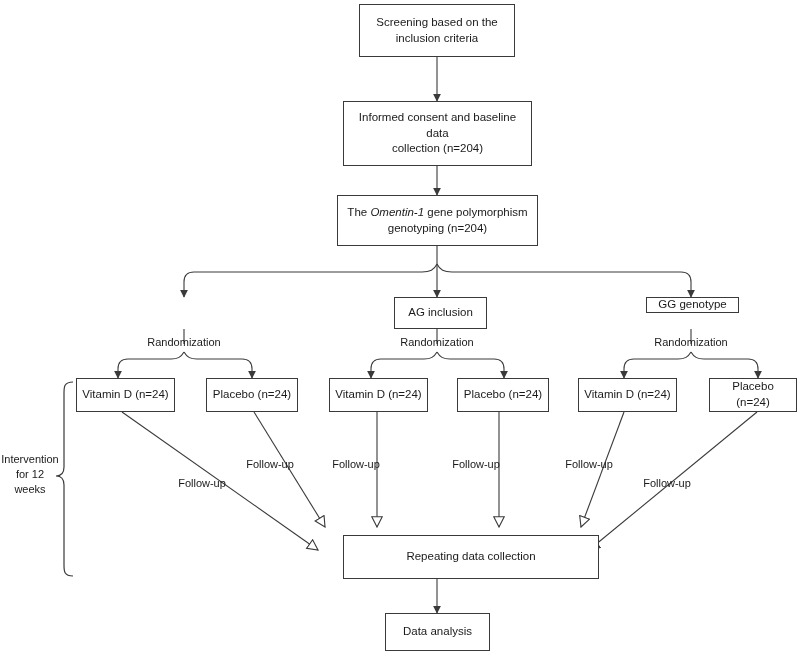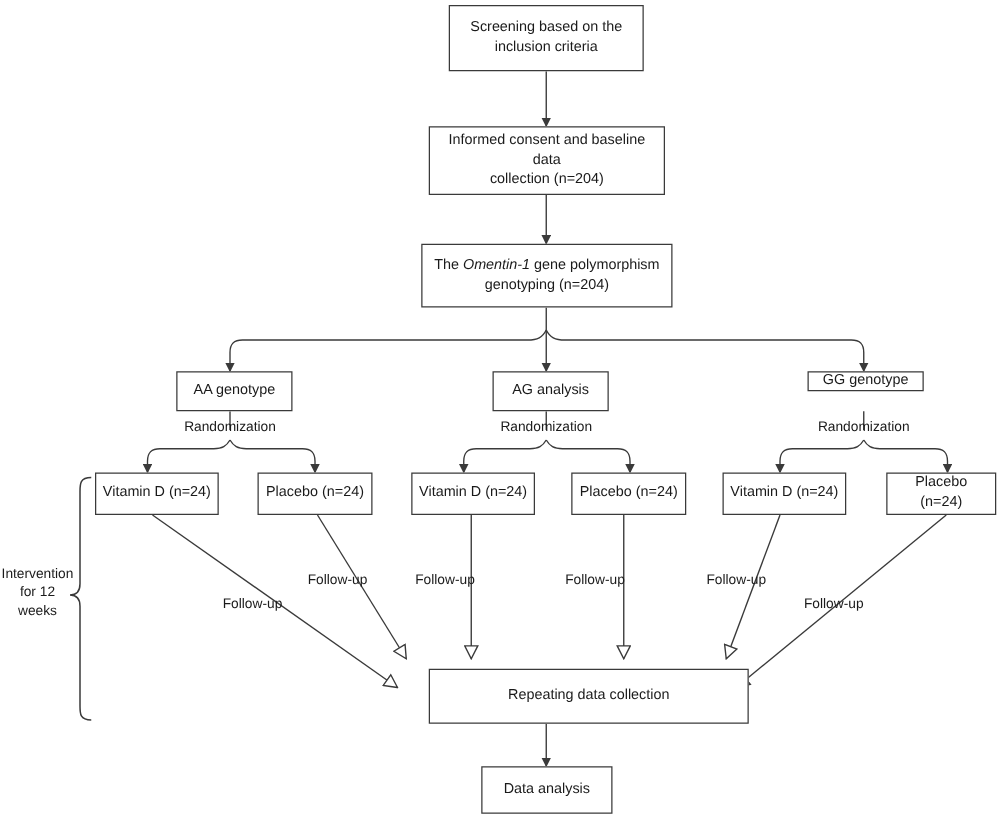--- a/index.html
+++ b/index.html
@@ -113,36 +113,33 @@
 
       <path d="M 73 382 C 64 382 64 387 64 393 L 64 467 C 64 474 60 476 56 476 C 60 476 64 478 64 485 L 64 565 C 64 571 64 576 73 576" stroke-width="1.2"></path>
     </g>
   </svg>
 
   <div class="node-box" style="left:359px; top:4px; width:156px; height:53px; font-size:11.5px;">
     <span class="node-text">Screening based on the
 inclusion criteria</span>
   </div>
 
-  <div class="node-box" style="left:343px; top:101px; width:189px; height:55px; font-size:11.5px;">
+  <div class="node-box" style="left:343px; top:101px; width:189px; height:65px; font-size:11.5px;">
     <span class="node-text">Informed consent and baseline data
 collection (n=204)</span>
   </div>
 
   <div class="node-box" style="left:337px; top:195px; width:201px; height:51px; font-size:11.5px;">
     <span class="node-text"><span>The </span><span class="italic-gene">Omentin-1</span><span> gene polymorphism
 genotyping (n=204)</span></span>
   </div>
 
-  <div class="node-box" style="left:141px; top:297px; width:93px; height:32px; font-size:11.5px;">
-    <span class="node-text">AA genotype</span>
-  </div>
 
   <div class="node-box" style="left:394px; top:297px; width:93px; height:32px; font-size:11.5px;">
-    <span class="node-text">AG analysis</span>
+    <span class="node-text">AG inclusion</span>
   </div>
 
   <div class="node-box" style="left:646px; top:297px; width:93px; height:16px; font-size:11.5px;">
     <span class="node-text">GG genotype</span>
   </div>
 
   <div class="node-box" style="left:76px; top:378px; width:99px; height:34px; font-size:11.5px;">
     <span class="node-text">Vitamin D (n=24)</span>
   </div>
 

